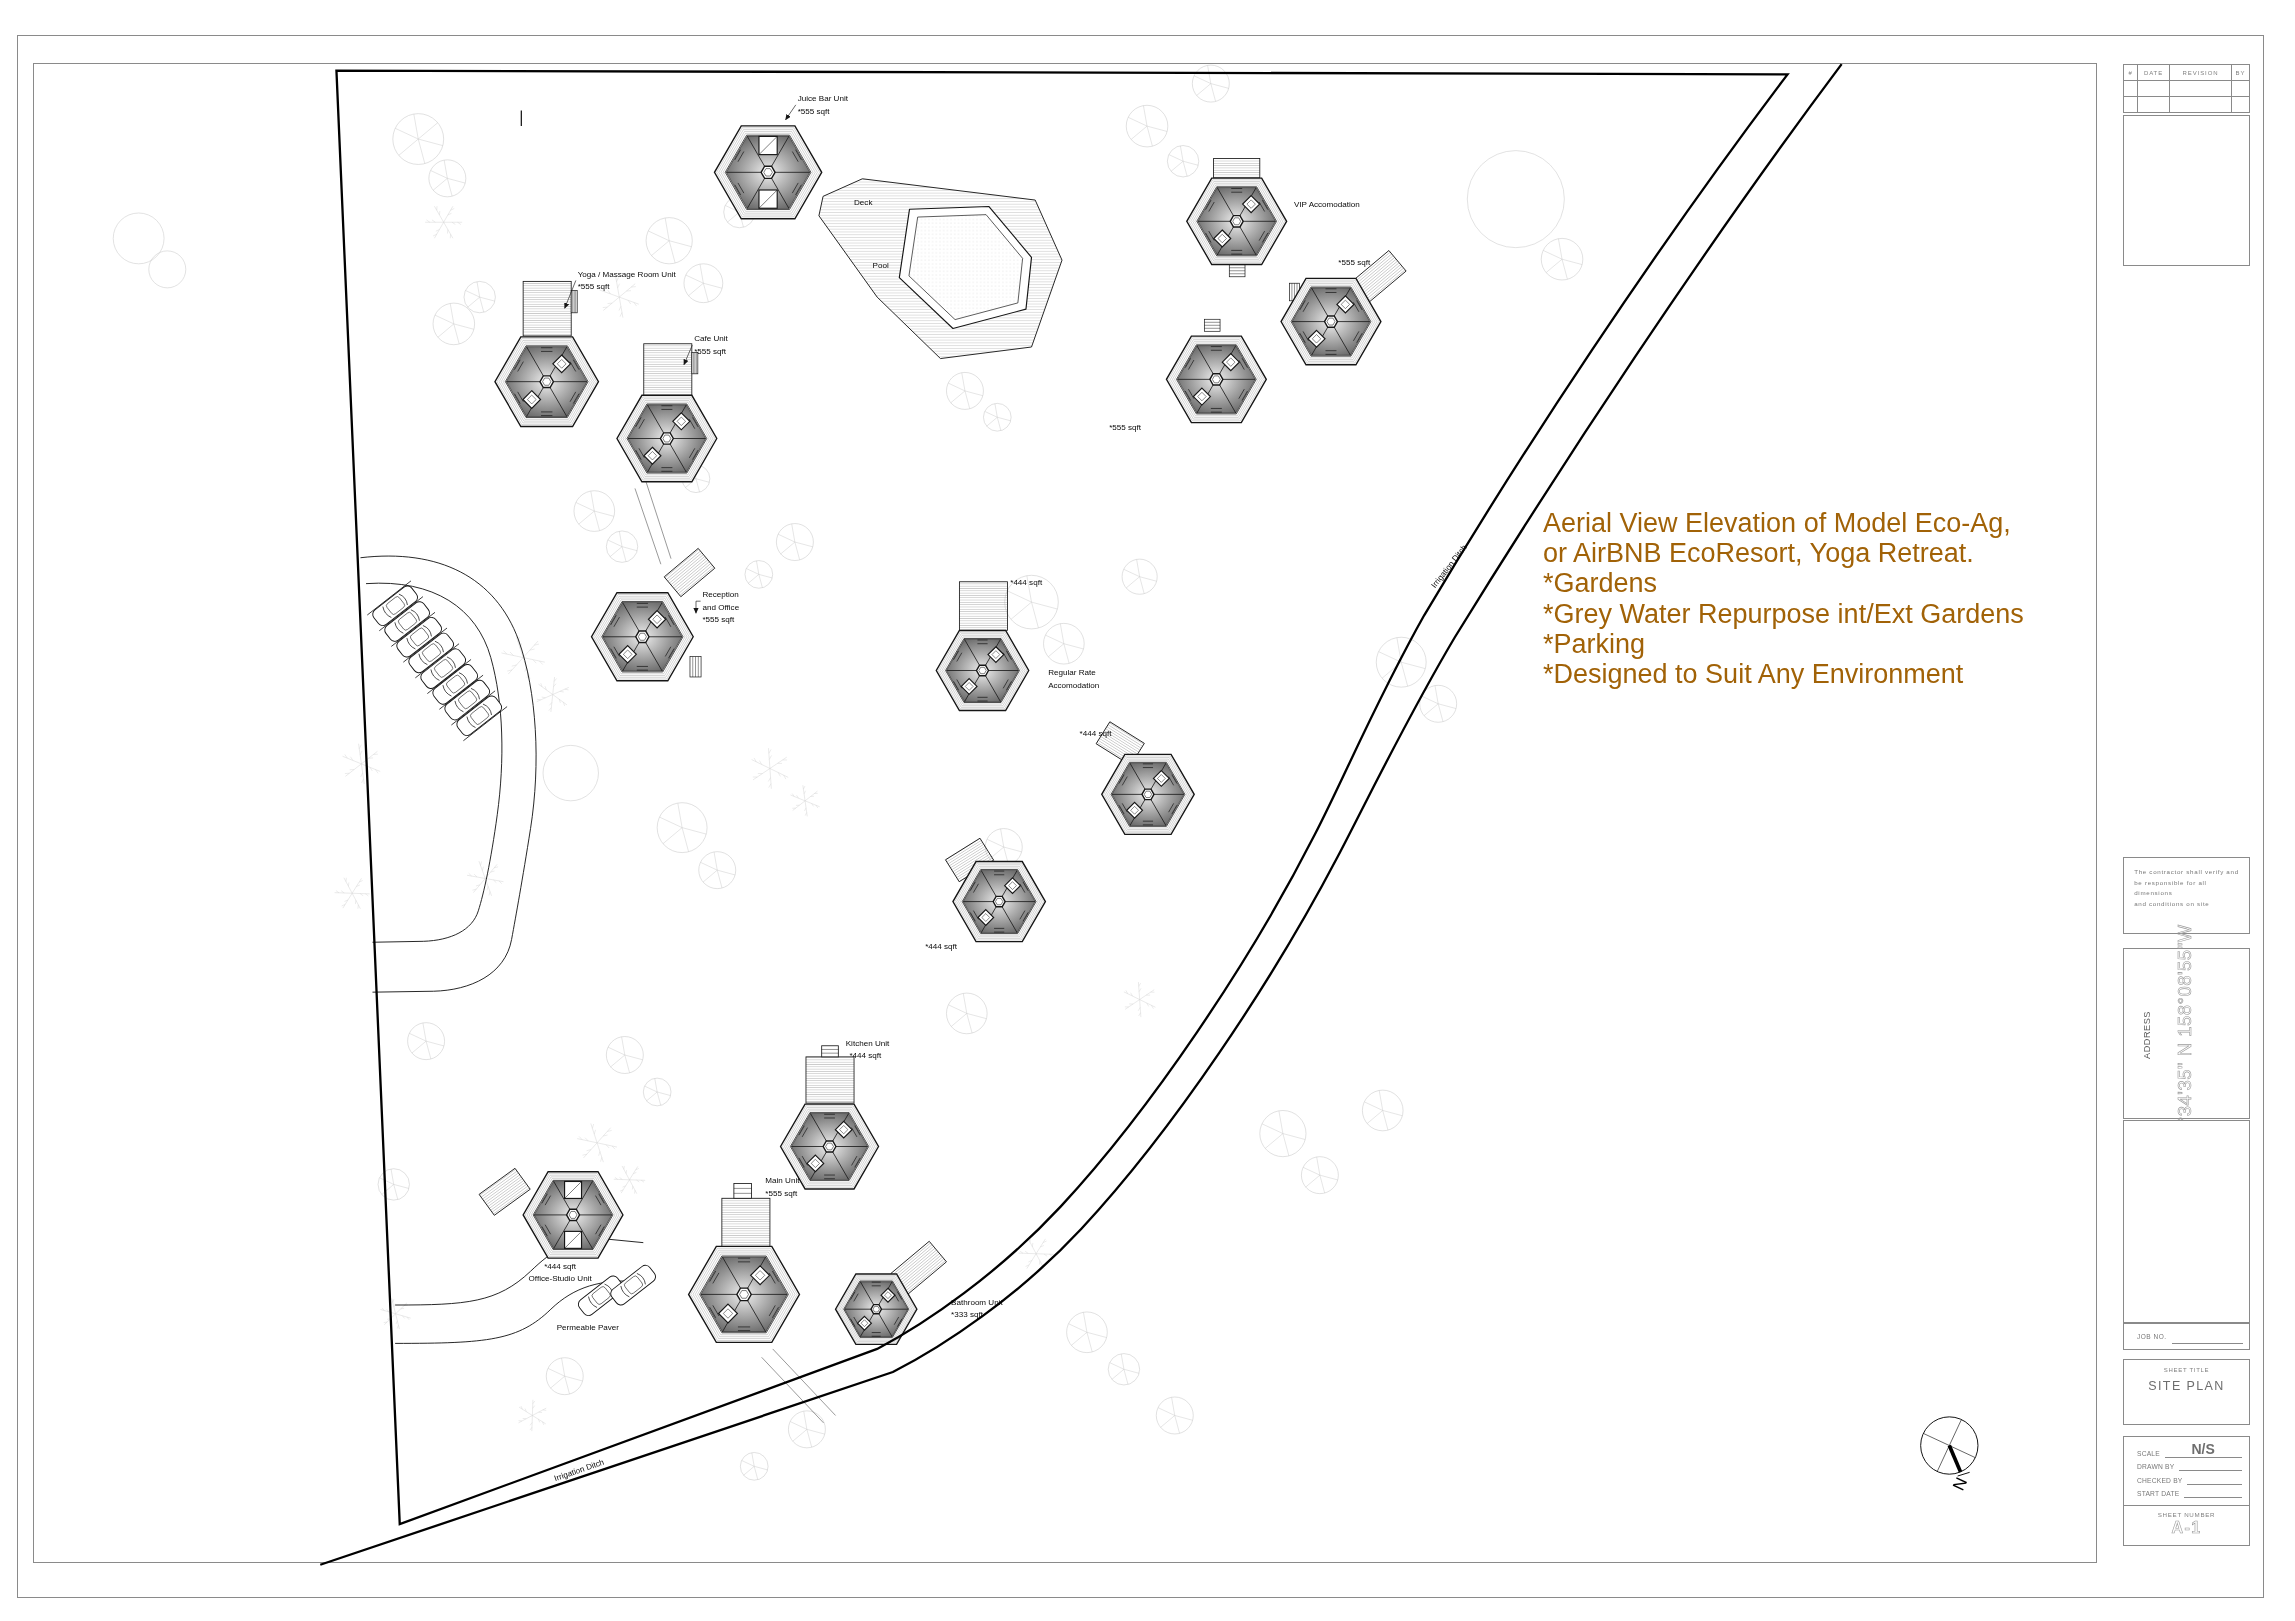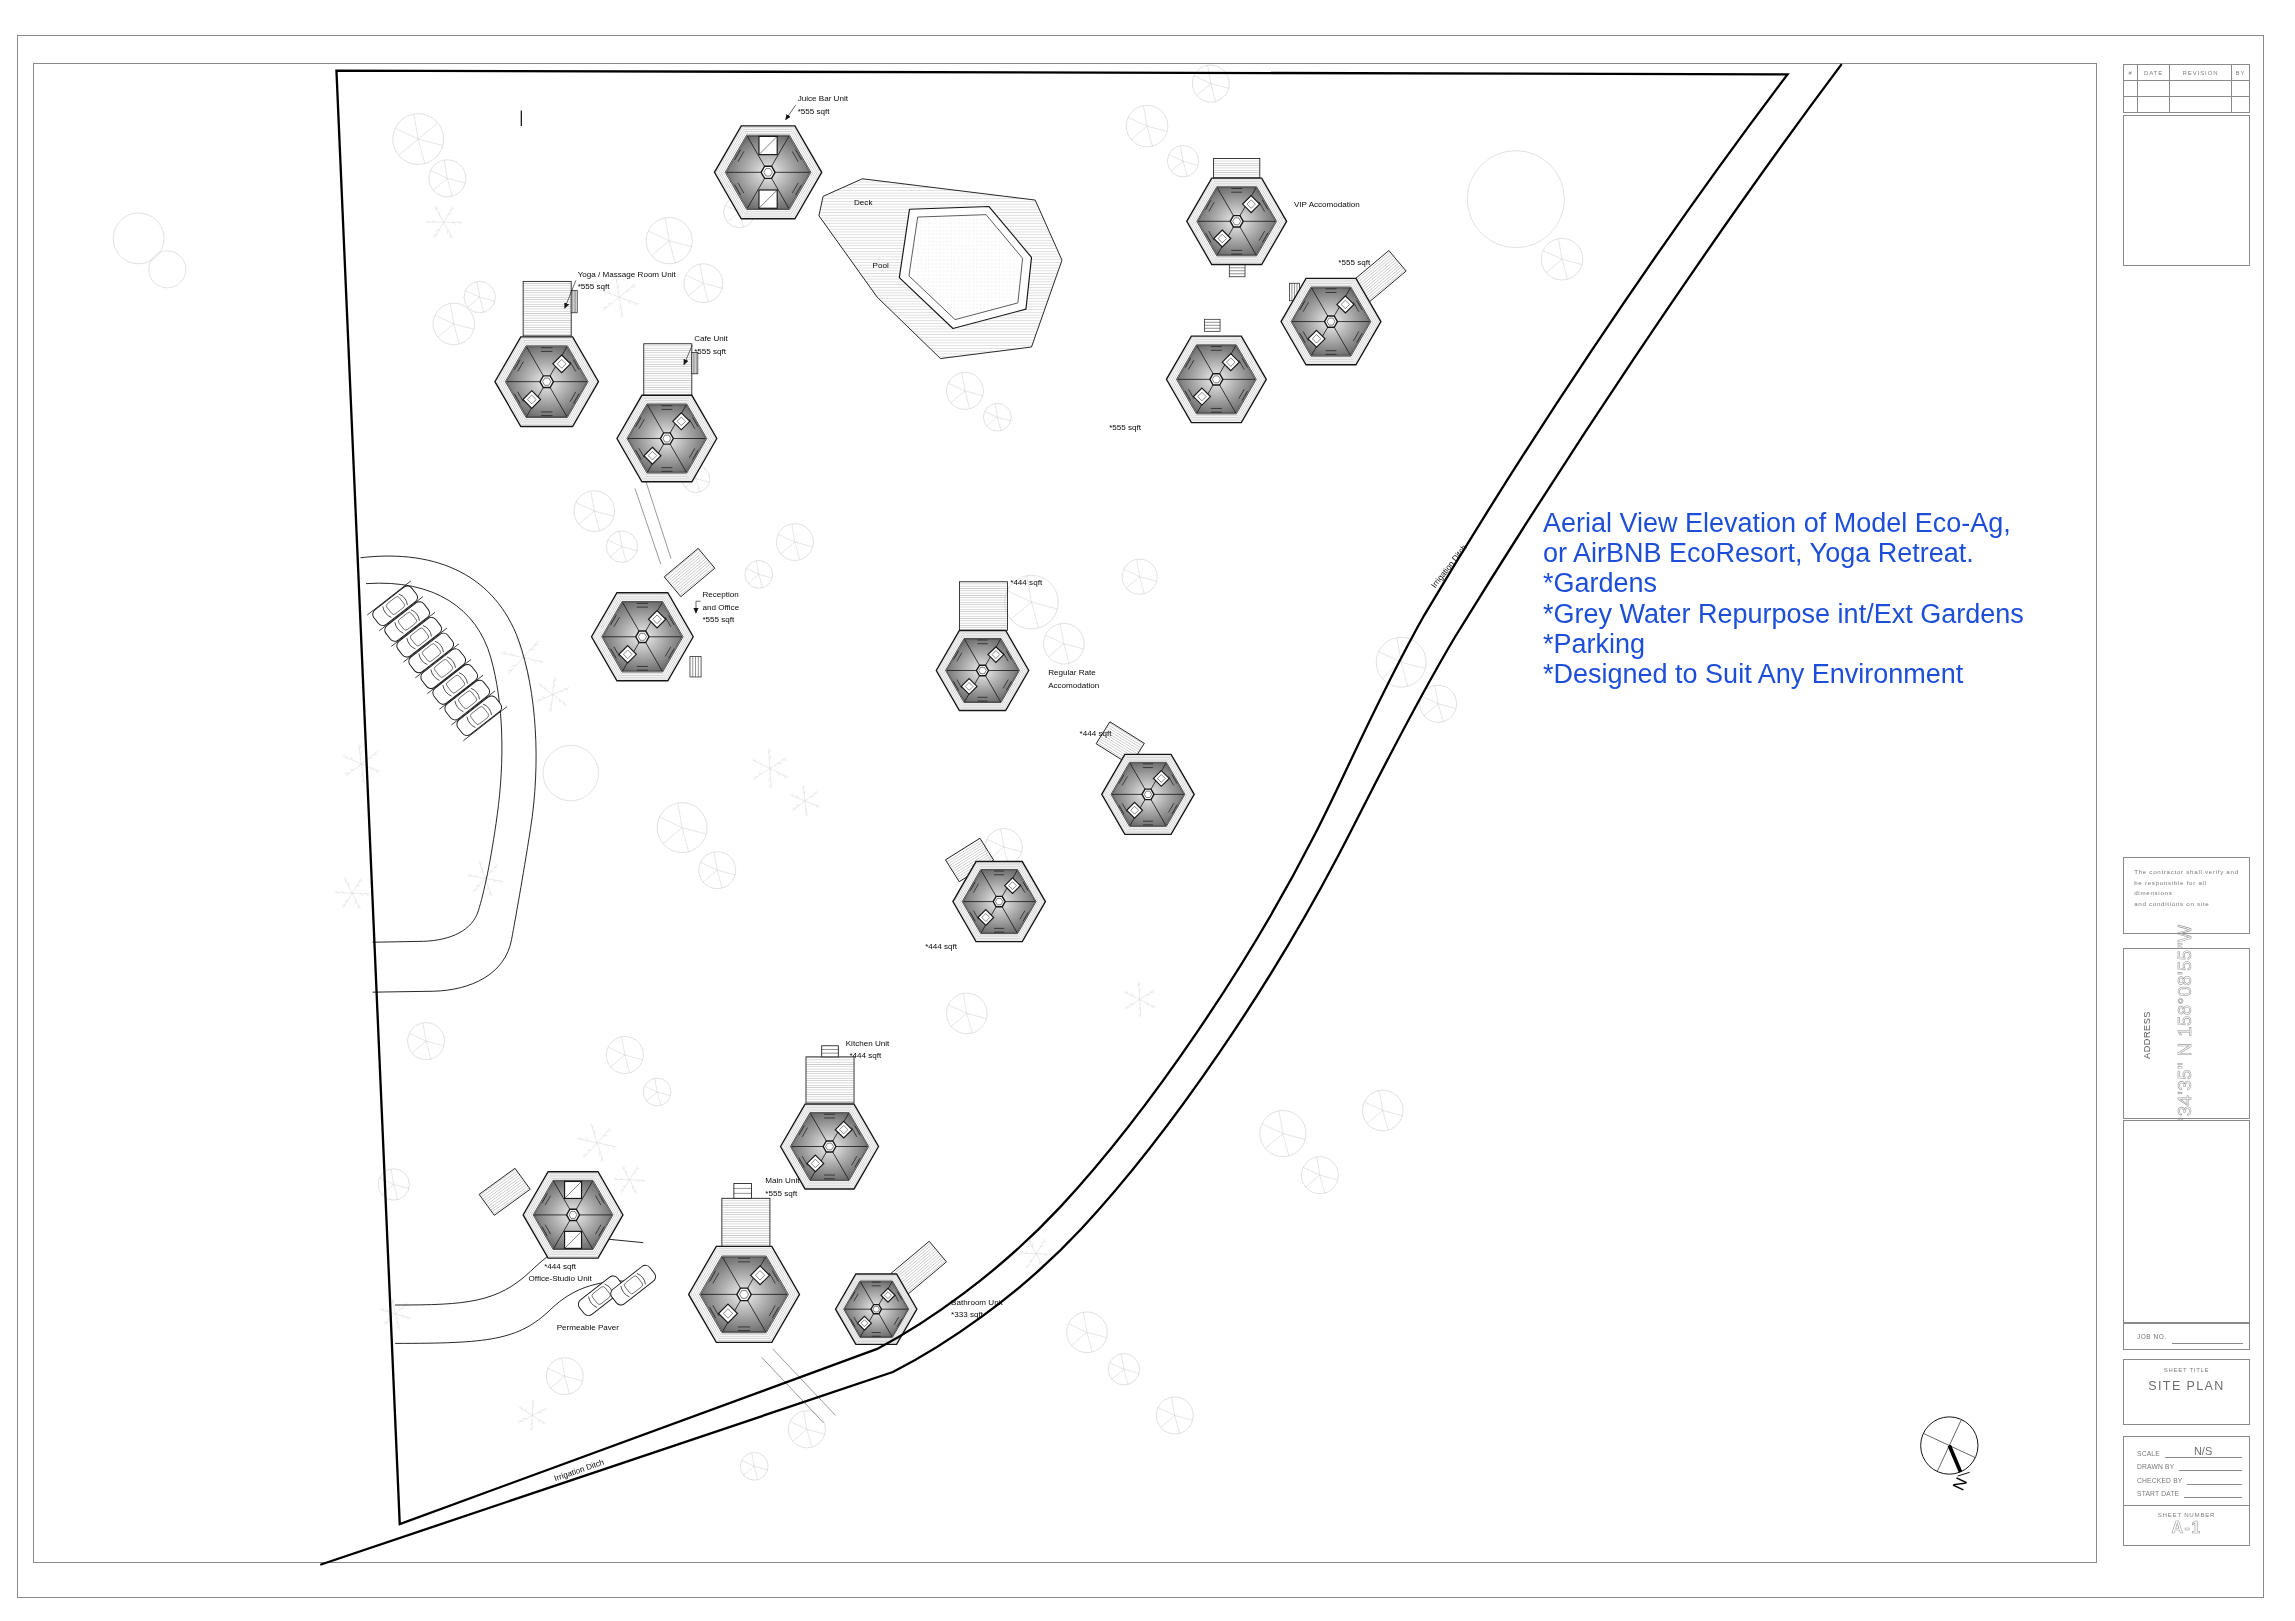--- a/index.html
+++ b/index.html
@@ -4,21 +4,21 @@
 <style>
   html,body{margin:0;padding:0;}
   body{width:2295px;height:1622px;background:#ffffff;position:relative;overflow:hidden;
        font-family:"Liberation Sans",sans-serif;}
   .frame{position:absolute;border:0.9px solid #8a8a8a;}
   #outer-frame{left:17px;top:35px;width:2245px;height:1561px;}
   #draw-frame{left:33px;top:63px;width:2062px;height:1498px;}
   #plan-svg{position:absolute;left:0;top:0;}
   
   #annotation{position:absolute;left:1543px;top:508px;width:582px;
-    font-size:27px;line-height:1.12;color:#1d4ed8;white-space:pre-line;}
+    font-size:27px;line-height:1.12;color:#a16207;white-space:pre-line;}
   
   .sb{position:absolute;left:2123px;width:127px;border:0.7px solid #8a8a8a;box-sizing:border-box;background:#fff;}
   #rev-table{top:64px;height:49px;display:grid;grid-template-columns:14px 32px 62px 1fr;grid-template-rows:16px 16px 1fr;}
   #rev-table .cell{border-right:0.5px solid #8a8a8a;border-bottom:0.5px solid #8a8a8a;
     display:flex;align-items:center;justify-content:center;
     font-size:6px;color:#828282;letter-spacing:0.9px;}
   #rev-table .cell:nth-child(4n){border-right:none;}
   #rev-table .cell.last{border-bottom:none;}
   #box-empty-top{top:115px;height:151px;}
   #contractor-box{top:857px;height:77px;}
@@ -35,21 +35,21 @@
   #jobno-line{flex:1;border-bottom:0.7px solid #8a8a8a;height:55%;margin:0 6.5px 0 5.5px;}
   #sheettitle-box{top:1359px;height:66px;text-align:center;}
   #sheettitle-label{margin-top:7.4px;font-size:6px;color:#828282;letter-spacing:0.7px;}
   #sheettitle-value{margin-top:5.5px;font-size:12.5px;color:#6e6e6e;letter-spacing:1.4px;}
   #info-box{top:1436px;height:110px;}
   .info-rows{padding-top:7.4px;}
   .info-row{display:flex;align-items:flex-end;height:13.4px;padding:0 7.4px 0 13px;}
   .info-row .lbl{font-size:6.7px;color:#787878;letter-spacing:0.2px;white-space:nowrap;padding-bottom:0.9px;}
   .info-row .line{flex:1;border-bottom:0.6px solid #8a8a8a;margin-left:4.6px;height:100%;position:relative;}
   .info-row .line .val{position:absolute;left:50%;bottom:0;transform:translateX(-50%);
-    font-size:11px;color:#6e6e6e;}
+    font-size:14px;color:#6e6e6e;font-weight:bold;}
   #sheetnum{border-top:0.7px solid #8a8a8a;margin-top:7.4px;height:44px;text-align:center;}
   #sheetnum-label{margin-top:4.6px;font-size:6.2px;color:#828282;letter-spacing:0.7px;}
   #sheetnum-value{margin-top:0.9px;font-size:16px;font-weight:bold;letter-spacing:1.4px;}
 </style>
 </head>
 <body>
 
 <div id="outer-frame" class="frame"></div>
 <div id="draw-frame" class="frame"></div>
 

